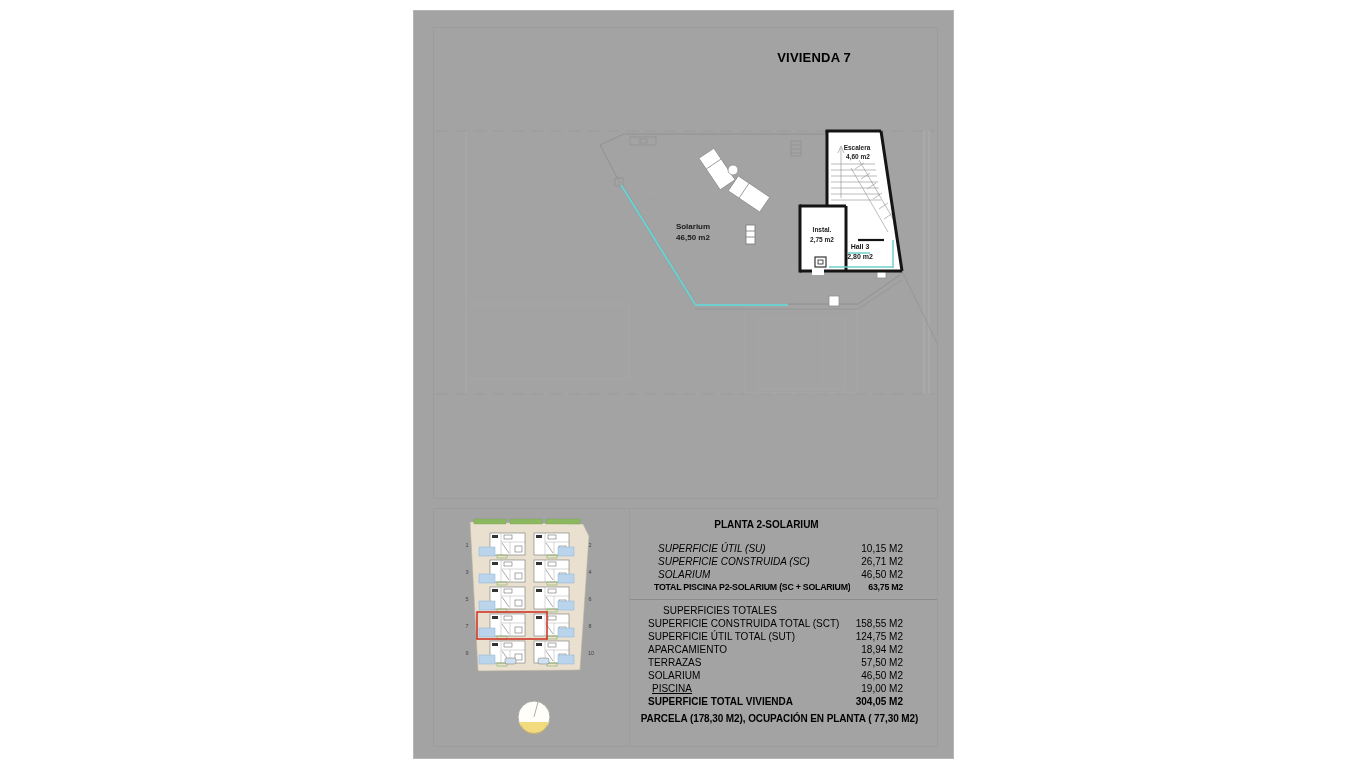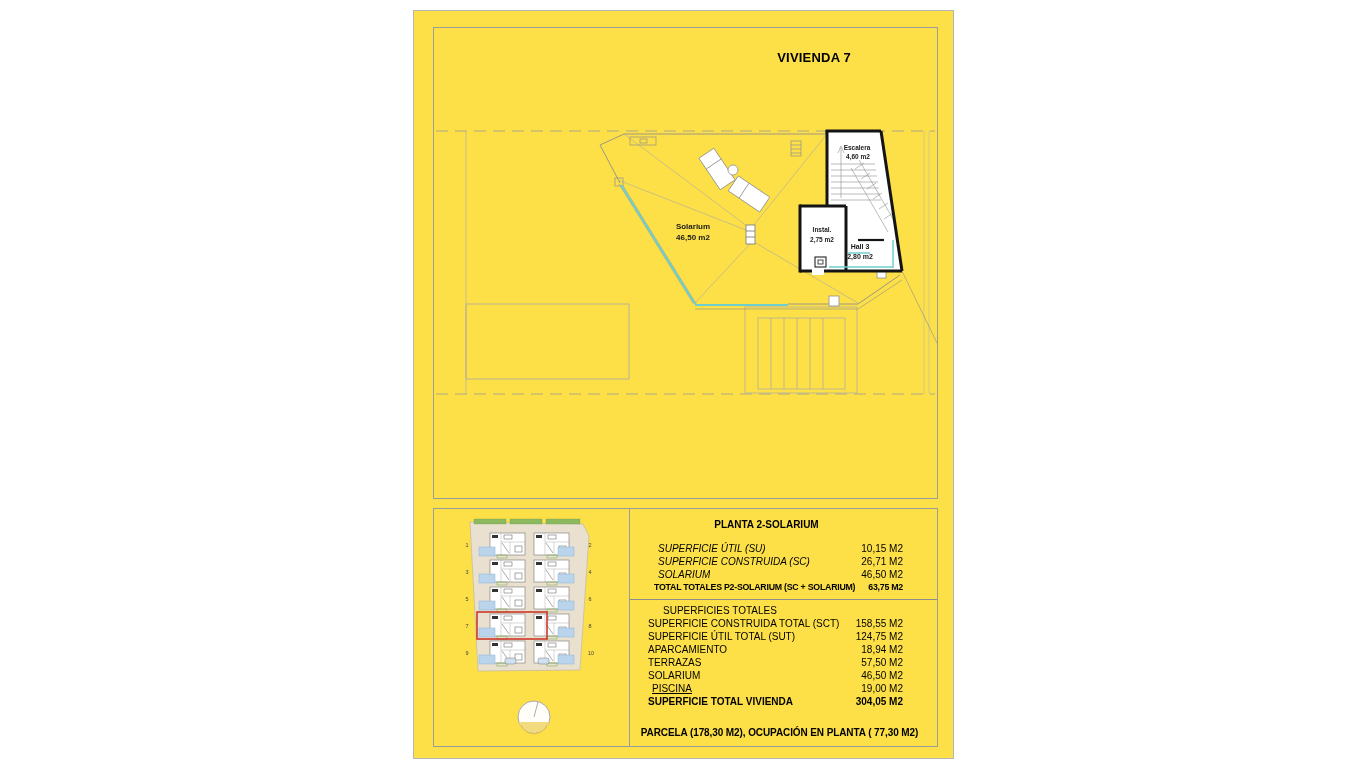--- a/index.html
+++ b/index.html
@@ -1,41 +1,41 @@
 <!DOCTYPE html>
 <html><head>
 <meta charset="utf-8">
 <style>
   html,body{margin:0;padding:0;}
   body{
     width:1366px;height:768px;background:#ffffff;position:relative;overflow:hidden;
     font-family:"Liberation Sans",sans-serif;color:#000;
   }
   .sheet{position:absolute;left:413px;top:10px;width:539px;height:747px;
-    border:1px solid #b5b5b5;background:#fde047;}
+    border:1px solid #b5b5b5;background:#a3a3a3;}
   .plan-box{position:absolute;left:19px;top:16px;width:503px;height:470px;border:1px solid #9c9c9c;}
   .plan-title{position:absolute;top:22px;right:86px;font-size:13px;font-weight:bold;letter-spacing:.2px;}
   .plan-svg{position:absolute;left:0;top:0;}
   .bottom-box{position:absolute;left:19px;top:497px;width:503px;height:237px;border:1px solid #9c9c9c;display:flex;}
   .site-panel{width:195px;height:100%;position:relative;}
   .table-panel{flex:1;border-left:1px solid #9c9c9c;box-sizing:border-box;
     padding:9px 34px 0 0;font-size:10px;line-height:13px;}
   .thead{text-align:center;font-weight:bold;}
   .sec1{margin-top:11px;}
   .trow{display:flex;justify-content:space-between;height:13px;line-height:13px;white-space:nowrap;}
   .trow .tlabel{overflow:hidden;}
   .ind-a{padding-left:28px;font-style:italic;}
   .ind-b{padding-left:24px;}
   .ind-c{padding-left:18px;}
   .ind-d{padding-left:22px;text-decoration:underline;}
   .b{font-weight:bold;}
   .tight{font-size:8.8px;letter-spacing:-.25px;}
   .tdivider{border-top:1px solid #8c8c8c;margin:5px -34px 0 0;height:0;}
   .sec2title{margin-top:4px;padding-left:33px;font-weight:normal;}
-  .tfooter{margin-top:18px;margin-right:-26px;text-align:center;font-weight:bold;letter-spacing:-.1px;}
+  .tfooter{margin-top:4px;margin-right:-26px;text-align:center;font-weight:bold;letter-spacing:-.1px;}
   svg text{font-family:"Liberation Sans",sans-serif;}
   .plabel{font-weight:bold;fill:#1a1a1a;}
   .unitnum{fill:#444;}
 </style>
 </head>
 <body>
 
 <div class="sheet">
 
   <div class="plan-box">
@@ -269,21 +269,21 @@
         </div>
         <div class="trow">
           <span class="tlabel ind-a">SUPERFICIE CONSTRUIDA (SC)</span>
           <span class="tvalue">26,71 M2</span>
         </div>
         <div class="trow">
           <span class="tlabel ind-a">SOLARIUM</span>
           <span class="tvalue">46,50 M2</span>
         </div>
         <div class="trow b tight">
-          <span class="tlabel ind-b">TOTAL TOTALES P2-SOLARIUM (SC + SOLARIUM)</span>
+          <span class="tlabel ind-b">TOTAL PISCINA P2-SOLARIUM (SC + SOLARIUM)</span>
           <span class="tvalue">63,75 M2</span>
         </div>
       </div>
 
       <div class="tdivider"></div>
 
       <div class="sec2title">SUPERFICIES TOTALES</div>
       <div>
         <div class="trow">
           <span class="tlabel ind-c">SUPERFICIE CONSTRUIDA TOTAL (SCT)</span>

